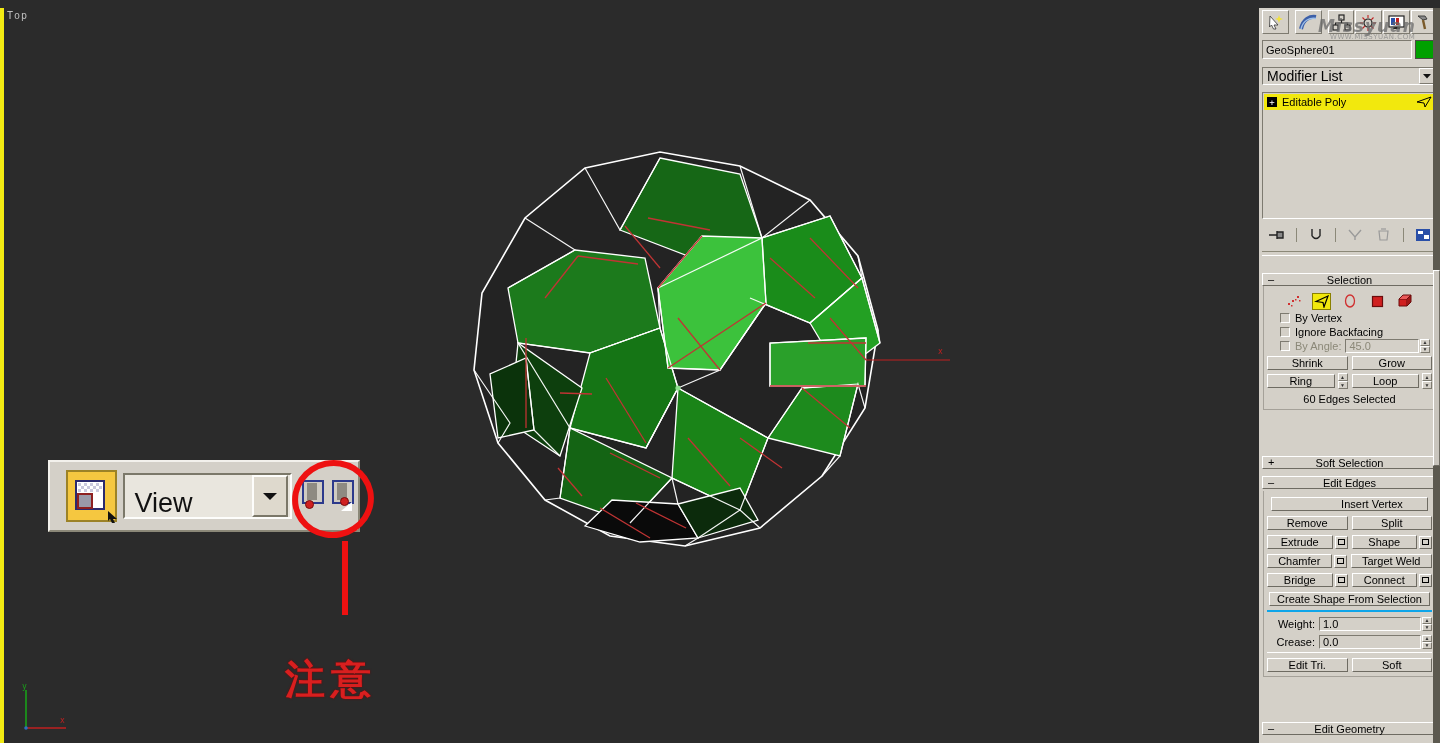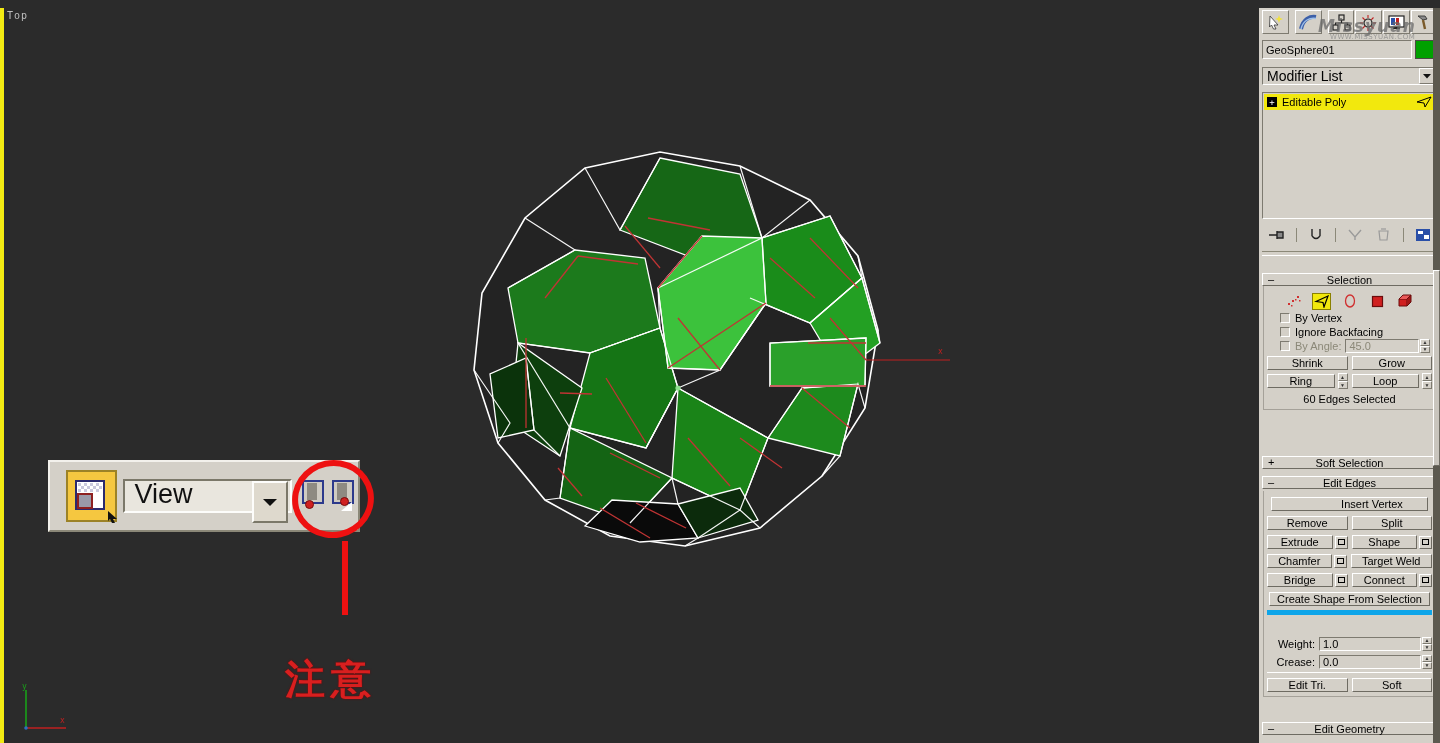--- a/index.html
+++ b/index.html
@@ -20,21 +20,21 @@
   
   .cn-annot{position:absolute;color:#d81f1f;font-family:"DejaVu Sans",sans-serif;font-weight:bold;font-size:40px;letter-spacing:6px;text-shadow:0 0 2px #7a0000;}
   #annotZoom{left:68px;top:355px;}
   #annotNote{left:285px;top:644px;}
 
   
   #tbFrag{position:absolute;left:48px;top:452px;width:312px;height:72px;background:#d4d0c8;border-top:2px solid #f3f1ec;border-left:2px solid #f3f1ec;border-right:2px solid #8b8878;border-bottom:2px solid #8b8878;box-sizing:border-box;display:flex;align-items:center;}
   #tbEdgeBlue{position:absolute;left:48px;top:462px;width:7px;height:52px;background:#3c4a9c;}
   .tb-btn-scale{width:54px;height:52px;margin-left:16px;background:#f5c740;border:2px solid #9c8226;box-sizing:border-box;position:relative;display:flex;align-items:center;justify-content:center;}
   .scale-glyph{width:34px;height:34px;position:relative;}
-  .tb-combo{margin-left:6px;width:182px;height:34px;background:#e9e6de;border-top:2px solid #7b7869;border-left:2px solid #7b7869;border-right:2px solid #fdfdfb;border-bottom:2px solid #fdfdfb;box-sizing:border-box;display:flex;align-items:flex-start;}
+  .tb-combo{margin-left:6px;width:182px;height:46px;background:#e9e6de;border-top:2px solid #7b7869;border-left:2px solid #7b7869;border-right:2px solid #fdfdfb;border-bottom:2px solid #fdfdfb;box-sizing:border-box;display:flex;align-items:flex-end;}
   .tb-combo-text{flex:1;padding-left:10px;color:#111;font-size:27px;font-family:"Liberation Sans",sans-serif;line-height:1;}
   .tb-combo-arrow{width:36px;height:42px;background:#ded9cd;border-top:2px solid #fdfdfb;border-left:2px solid #fdfdfb;border-right:2px solid #7b7869;border-bottom:2px solid #7b7869;box-sizing:border-box;display:flex;align-items:center;justify-content:center;margin-right:2px;}
   .tb-pivot-group{margin-left:6px;width:64px;height:52px;display:flex;align-items:center;justify-content:space-around;position:relative;}
   .pivot-ico{width:22px;height:32px;position:relative;}
   .pivot-rect{position:absolute;left:0;top:0;width:22px;height:24px;border:2px solid #2d3a8c;background:#cfcbc2;box-sizing:border-box;}
   .pivot-inner{position:absolute;left:5px;top:3px;width:10px;height:17px;background:#8e8a82;}
   .pivot-dot{position:absolute;width:9px;height:9px;border-radius:50%;background:#d02020;border:1px solid #7a0d0d;box-sizing:border-box;}
   .flyout-tri{position:absolute;right:2px;bottom:1px;width:0;height:0;border-left:11px solid transparent;border-bottom:9px solid #ffffff;}
 
   #redCircle{position:absolute;left:292px;top:452px;width:82px;height:78px;border:6px solid #ee1111;border-radius:50%;transform:rotate(-12deg);box-sizing:border-box;}
@@ -91,21 +91,21 @@
   #selCount{text-align:center;font-size:11px;margin-top:4px;}
 
   #softSel{position:absolute;left:0;top:448px;width:181px;}
   #editEdges{position:absolute;left:0;top:468px;width:181px;}
   #editEdgesBody{position:absolute;left:0;top:483px;width:181px;}
   #editGeom{position:absolute;left:0;top:714px;width:181px;}
 
   .pairbtn{display:flex;gap:2px;align-items:center;}
   .pairbtn .mbtn:first-child{flex:1;}
 
-  #wgtBox{margin-top:4px;border-top:5px solid #0ea5e9;border-bottom:1px solid #fff;padding-top:21px;}
+  #wgtBox{margin-top:4px;border-top:2px solid #0ea5e9;border-bottom:1px solid #fff;padding-top:4px;}
   .wgt-row{display:flex;align-items:center;height:15px;margin-bottom:3px;}
   .wgt-label{width:48px;text-align:right;font-size:11px;padding-right:4px;}
   #panelScrollTrackDark{position:absolute;left:1433px;top:0px;width:7px;height:743px;background:#5c594f;}
   #panelScrollThumb{position:absolute;left:1433px;top:262px;width:7px;height:196px;background:#c9c5bd;border-top:1px solid #fff;border-left:1px solid #fff;border-right:1px solid #6e6b62;border-bottom:1px solid #6e6b62;box-sizing:border-box;}
 
   
   .wm{position:absolute;pointer-events:none;font-family:"DejaVu Sans",sans-serif;}
   #wmTopTxt{position:absolute;left:1318px;top:8px;color:#6a6a6a;font-size:17px;font-style:italic;font-weight:bold;letter-spacing:1px;opacity:.75;}
   #wmTopUrl{position:absolute;left:1330px;top:25px;color:#8a8a8a;font-size:7px;letter-spacing:.5px;opacity:.8;}
 </style>

